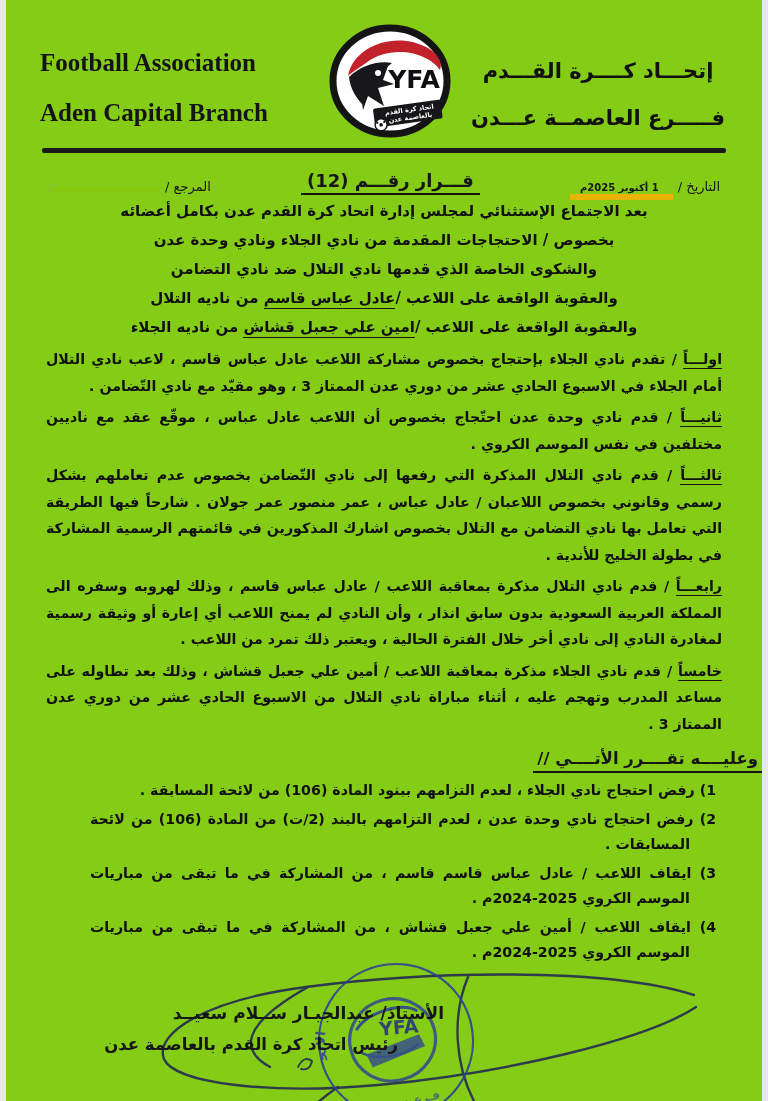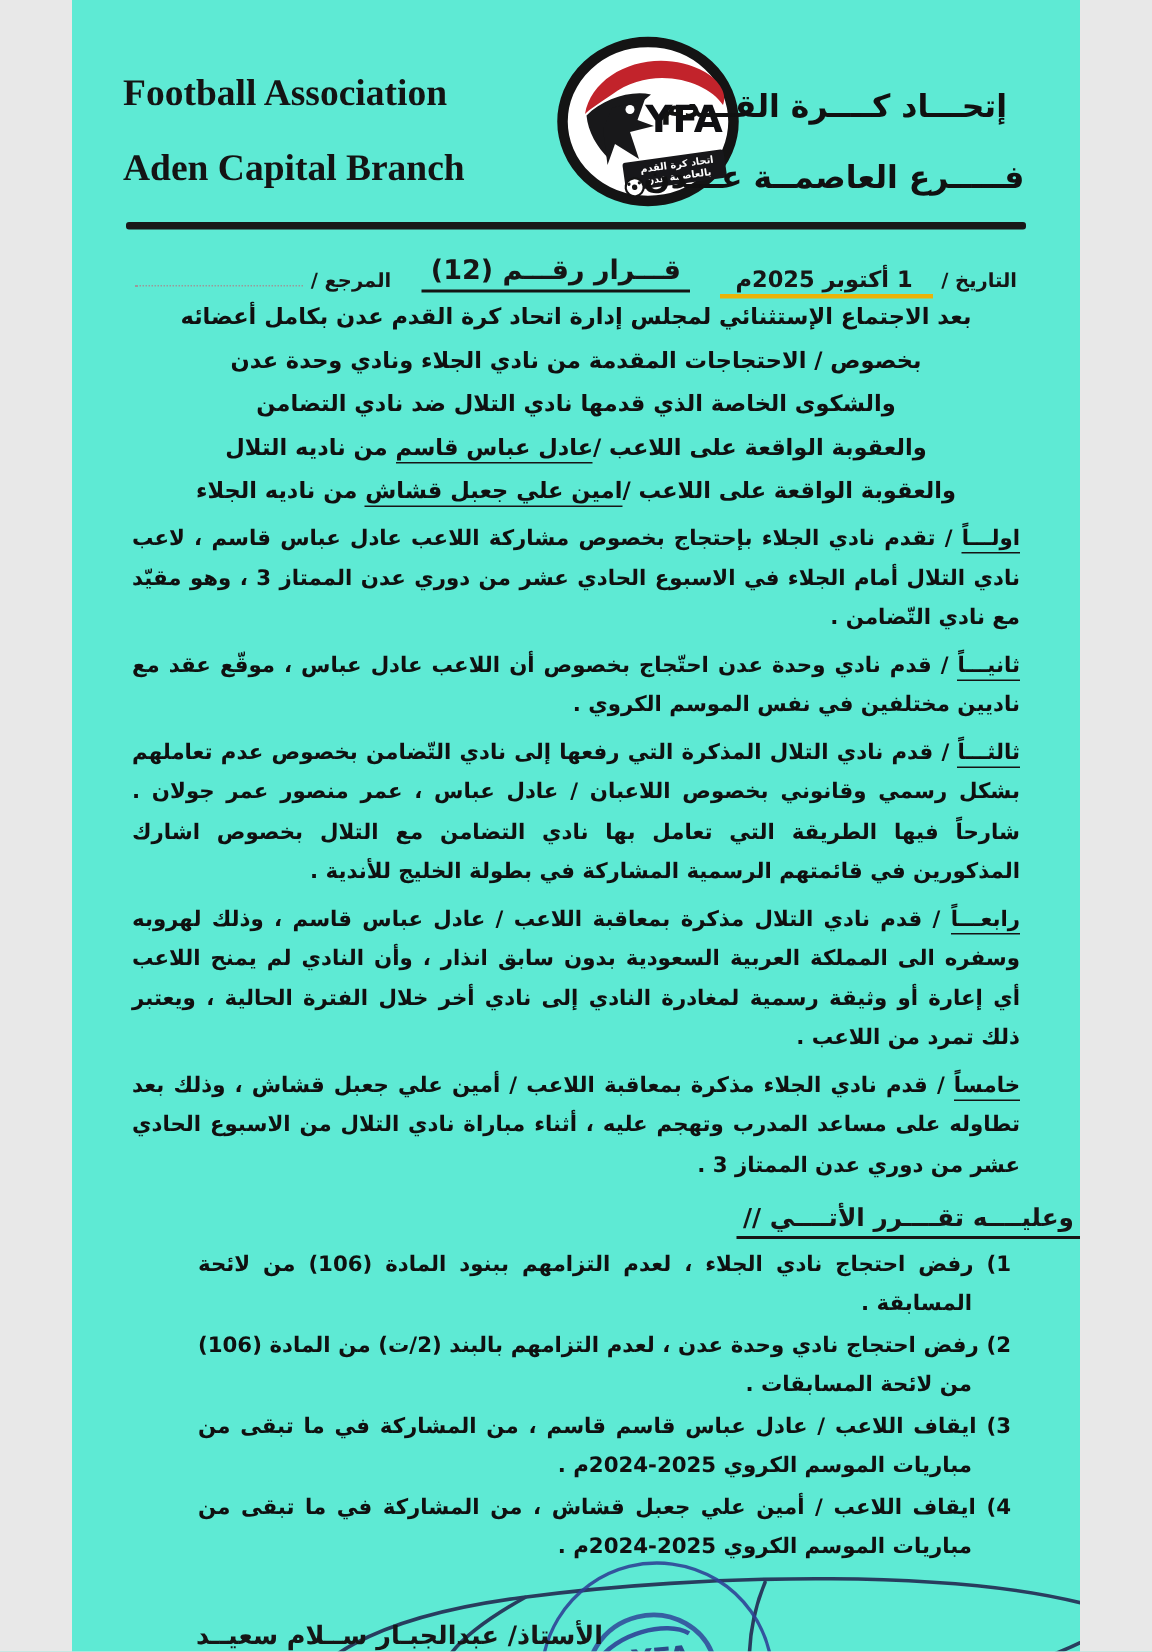--- a/index.html
+++ b/index.html
@@ -1,32 +1,32 @@
 <!DOCTYPE html>
 <html lang="ar"><head>
 <meta charset="utf-8">
 <style>
   html,body{margin:0;padding:0;background:#e8e8e8;}
   .page{
-    position:relative;width:672px;height:1101px;margin:0 auto;
-    background:#5eead4;overflow:hidden;color:#161616;
+    position:relative;width:756px;height:1101px;margin:0 auto;
+    background:#84cc16;overflow:hidden;color:#161616;
     font-family:"DejaVu Sans",sans-serif;direction:rtl;
   }
   
   .hdr{position:relative;height:148px;}
   .hdr-en{position:absolute;left:34px;top:38px;width:280px;direction:ltr;
     font-family:"Liberation Serif",serif;font-weight:bold;font-size:25px;color:#141414;line-height:50px;}
   .hdr-ar{position:absolute;right:34px;top:48px;width:260px;text-align:center;
     font-weight:bold;font-size:21px;line-height:47px;color:#111;}
   .logo{position:absolute;left:320px;top:22px;}
   
   .rule{margin:0 36px;height:5px;background:#191919;border-radius:2px;}
   .meta{display:flex;justify-content:space-between;align-items:flex-end;margin:12px 42px 0;height:30px;}
-  .meta .lbl{font-size:13px;font-weight:bold;}
-  .date-val{font-size:15px;font-weight:bold;border-bottom:3px solid #eab308;padding:0 14px 1px 10px;margin-top:44px;}
+  .meta .lbl{font-size:13px;font-weight:normal;}
+  .date-val{font-size:10px;font-weight:bold;border-bottom:6px solid #eab308;padding:0 14px 1px 10px;margin-top:44px;}
   .dec-title{font-size:18px;font-weight:bold;border-bottom:2px solid #141414;padding:0 6px 2px;}
   .ref-blank{display:inline-block;width:112px;border-bottom:1px dotted #9a9a9a;height:14px;}
   
   .intro{margin-top:2px;text-align:center;font-weight:bold;font-size:15px;line-height:29px;color:#101010;}
   .uname{border-bottom:1.5px solid #161616;padding-bottom:1px;}
   
   .chead{text-align:center;margin:12px 0 8px;font-size:16.5px;font-weight:bold;}
   .chead span{border-bottom:2px solid #161616;padding:0 4px 3px;}
   
   .paras{margin:4px 40px;}

